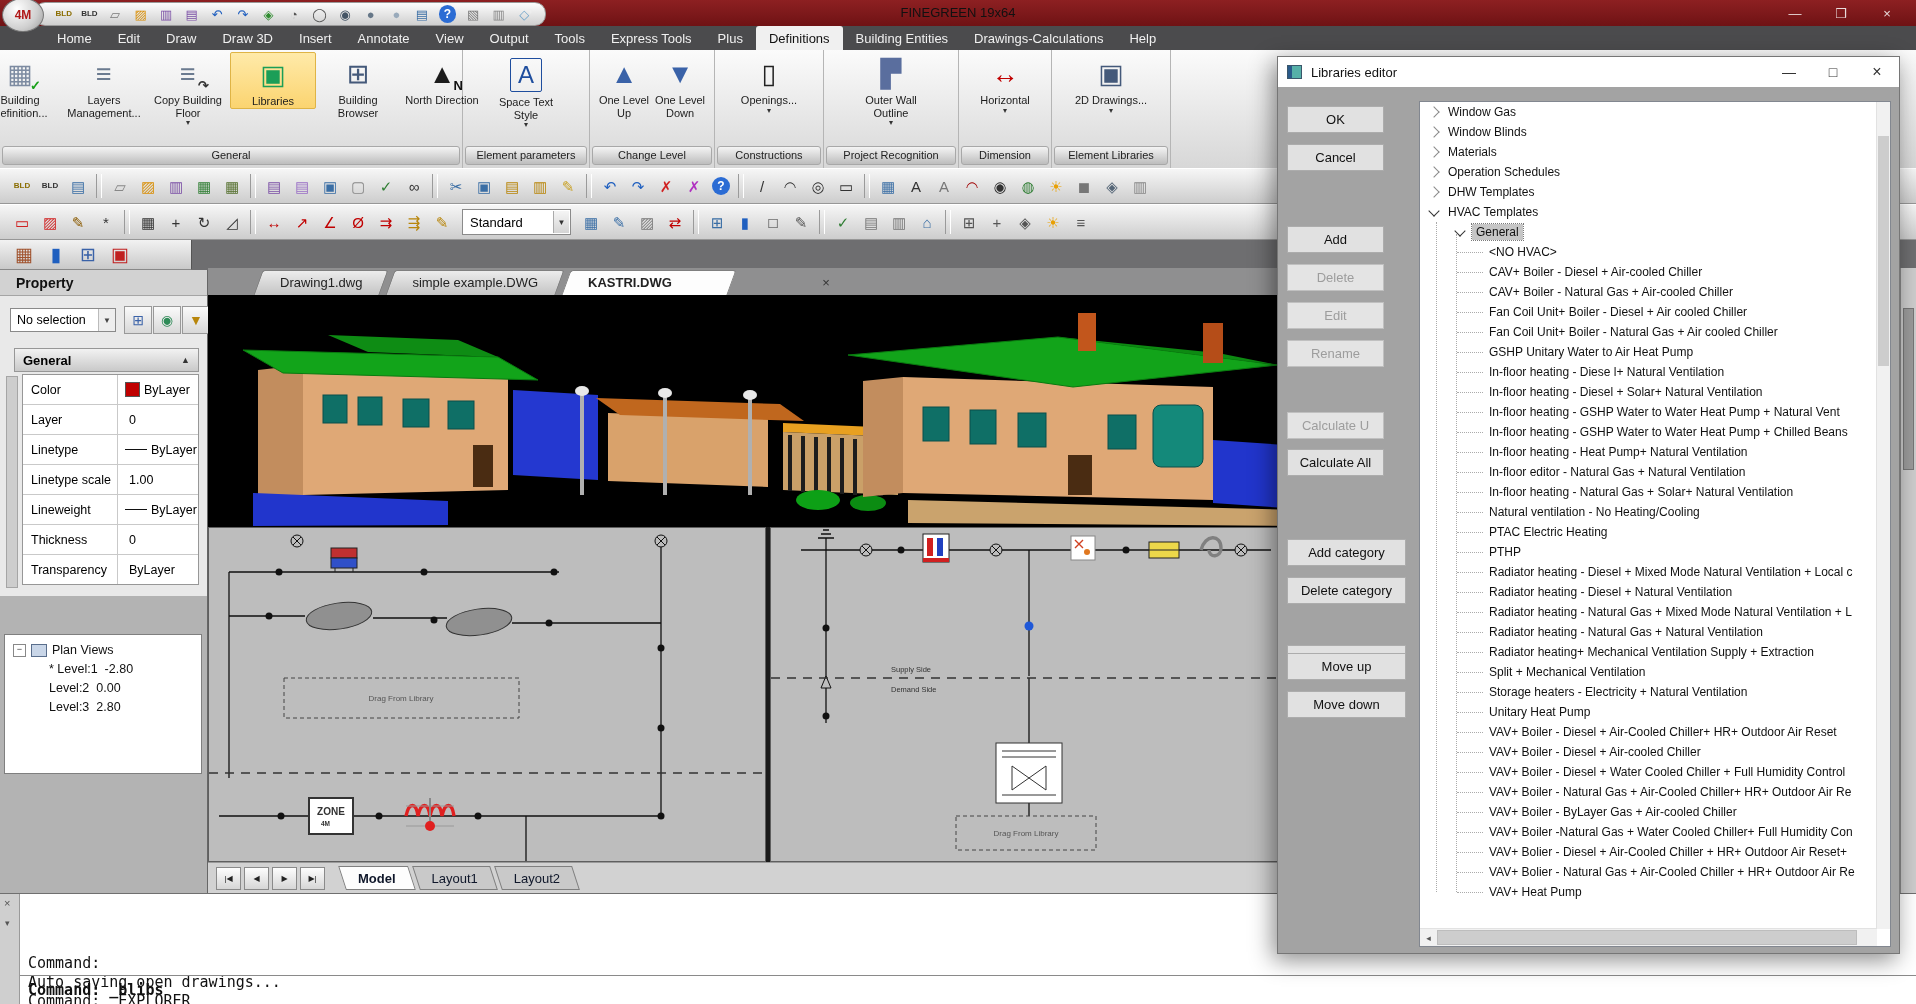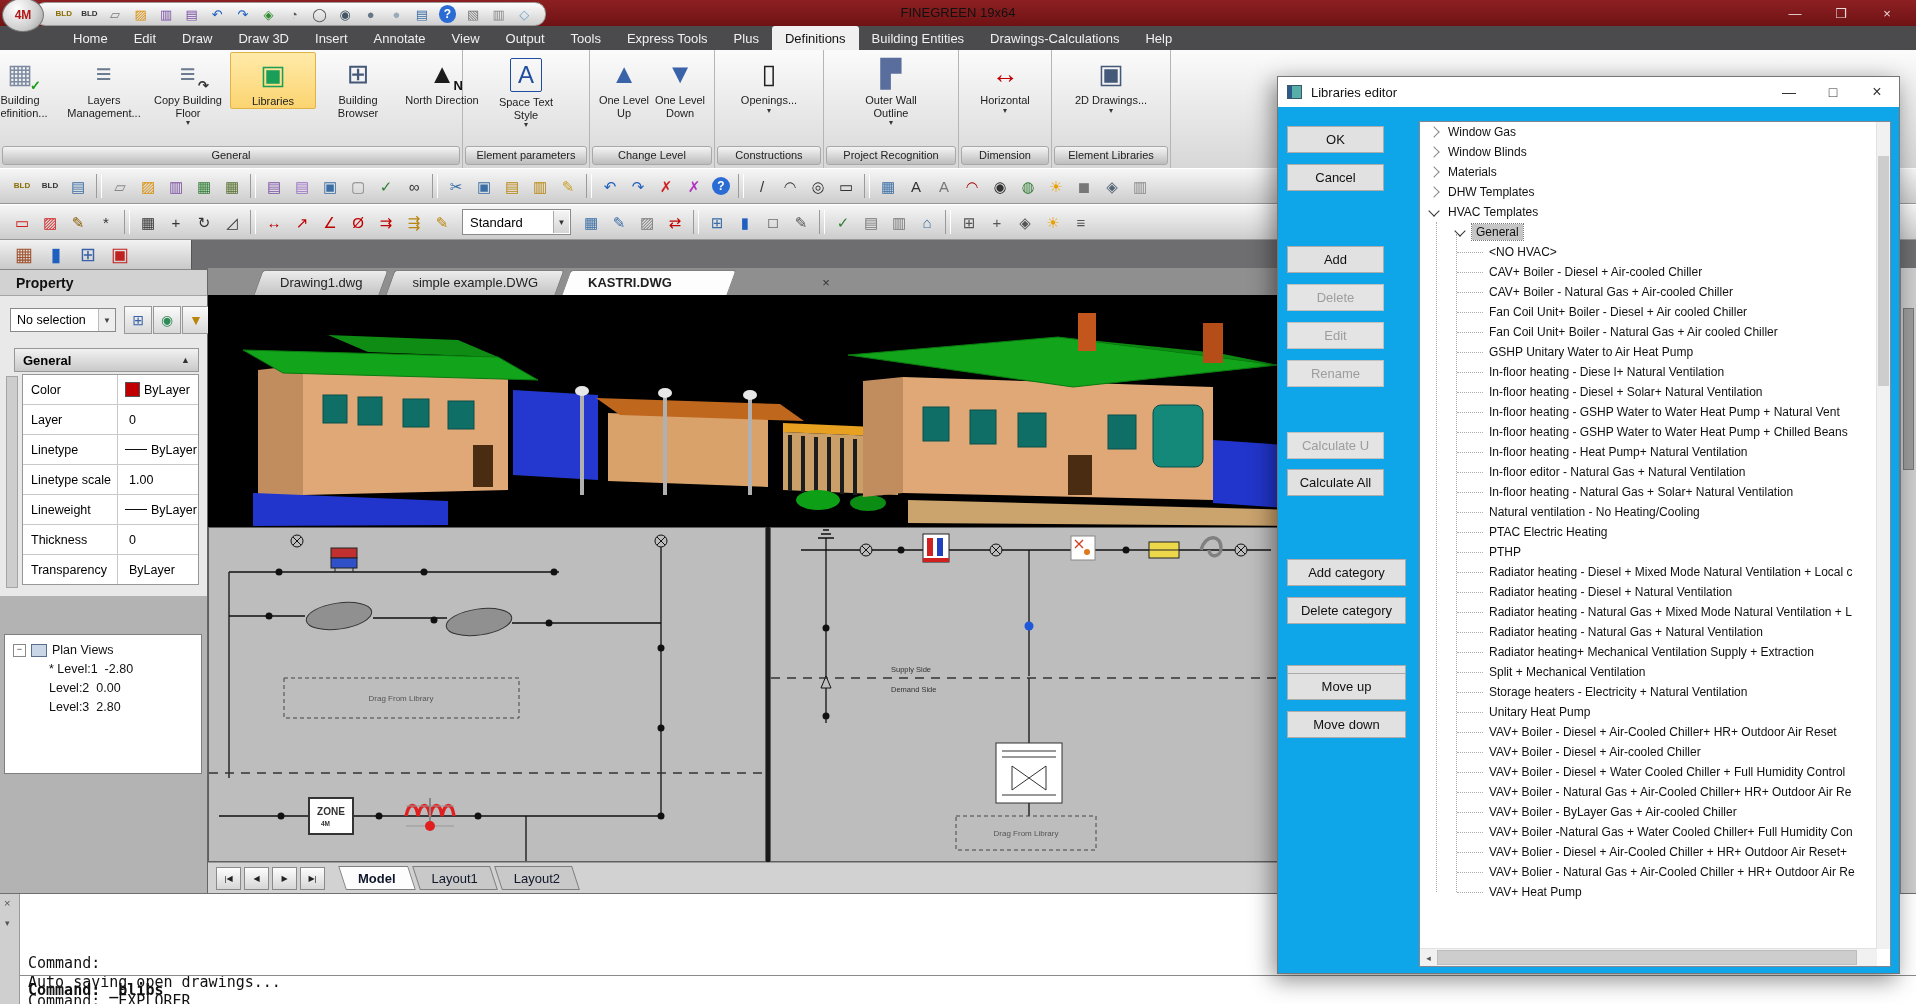--- a/index.html
+++ b/index.html
@@ -7,21 +7,21 @@
   
   .titlebar{position:absolute;left:0;top:0;width:1916px;height:26px;background:linear-gradient(#8d2022,#6f1214);}
   .app-logo{position:absolute;left:2px;top:-2px;width:40px;height:32px;border-radius:50%;background:radial-gradient(circle at 35% 30%,#fff,#cfcfcf 60%,#9a9a9a);border:1px solid #777;display:flex;align-items:center;justify-content:center;color:#b01818;font-weight:bold;font-size:12px;z-index:3;}
   .qat{position:absolute;left:34px;top:2px;height:22px;width:486px;border-radius:11px;background:linear-gradient(#fdfdfd,#cfcfcf);border:1px solid #9a9a9a;display:flex;align-items:center;padding:0 8px 0 16px;}
   .qat .ticon{width:24px;height:20px;font-size:13px;}
   .qat-chev{position:absolute;left:528px;top:6px;color:#eee;font-size:9px;}
   .title-text{position:absolute;left:0;right:0;top:5px;text-align:center;font-size:13px;color:#111;}
   .winbtns{position:absolute;right:6px;top:0;height:26px;display:flex;}
   .winbtn{width:46px;height:26px;display:flex;align-items:center;justify-content:center;color:#e9dcdc;font-size:13px;}
   
-  .menubar{position:absolute;left:0;top:26px;width:1916px;height:24px;background:#4b4b4d;display:flex;align-items:stretch;padding-left:60px;box-sizing:border-box;}
+  .menubar{position:absolute;left:0;top:26px;width:1916px;height:24px;background:#4b4b4d;display:flex;align-items:stretch;padding-left:44px;box-sizing:border-box;}
   .mtab{color:#f0f0f0;font-size:13px;padding:0 13px;display:flex;align-items:center;white-space:nowrap;}
   .mtab.active{background:#f0f0f0;color:#111;border-radius:3px 3px 0 0;}
   
   .ribbon{position:absolute;left:0;top:50px;width:1916px;height:118px;background:linear-gradient(#fbfbfb,#d7d7d7);border-bottom:1px solid #9a9a9a;display:flex;align-items:stretch;}
   .rgroup{display:flex;flex-direction:column;border-right:1px solid #b5b5b5;}
   .rg-body{height:95px;display:flex;align-items:flex-start;justify-content:center;padding:2px 3px 0 3px;}
   .rg-label{height:17px;margin:1px 2px 3px 2px;background:linear-gradient(#f4f4f4,#bdbdbd);border:1px solid #a8a8a8;border-radius:3px;font-size:11px;color:#222;text-align:center;line-height:16px;white-space:nowrap;padding:0 6px;}
   .rbtn{display:flex;flex-direction:column;align-items:center;padding:3px 1px 0 1px;font-size:11px;color:#1c1c1c;}
   .rbtn .ric{width:36px;height:38px;display:flex;align-items:center;justify-content:center;font-size:27px;position:relative;line-height:1;}
   .rbtn .ric .ov{position:absolute;right:-3px;bottom:1px;font-size:13px;font-weight:bold;}
@@ -86,21 +86,21 @@
   .rsliver .thumb{position:absolute;left:2px;right:2px;top:40px;height:160px;background:#9b9b9b;border:1px solid #777;}
   
   .cmd{position:absolute;left:0;top:893px;width:1916px;height:111px;background:#fff;border-top:1px solid #6f6f6f;font-family:"DejaVu Sans Mono",monospace;font-size:15px;color:#111;box-sizing:border-box;}
   .cmd-gutter{position:absolute;left:0;top:0;width:20px;height:111px;background:#cfcfcf;border-right:1px solid #9a9a9a;box-sizing:border-box;}
   .cmd-gx{position:absolute;left:4px;top:3px;font-size:11px;color:#555;font-family:"Liberation Sans",sans-serif;}
   .cmd-gv{position:absolute;left:5px;top:24px;font-size:9px;color:#555;font-family:"Liberation Sans",sans-serif;}
   .cmd-hist{position:absolute;left:28px;top:3px;line-height:19px;white-space:pre;}
   .cmd-sep{position:absolute;left:20px;right:0;top:81px;border-top:1px solid #8a8a8a;}
   .cmd-input{position:absolute;left:28px;top:87px;font-weight:bold;white-space:pre;}
   
-  .dialog{position:absolute;left:1277px;top:56px;width:623px;height:898px;background:#0ea5e9;border:1px solid #767676;box-shadow:-4px 6px 22px rgba(0,0,0,.45);z-index:60;box-sizing:border-box;margin-top:20px;}
+  .dialog{position:absolute;left:1277px;top:56px;width:623px;height:898px;background:#a3a3a3;border:1px solid #767676;box-shadow:-4px 6px 22px rgba(0,0,0,.45);z-index:60;box-sizing:border-box;}
   .dlg-title{height:30px;background:#fff;display:flex;align-items:center;padding-left:9px;font-size:13px;color:#111;}
   .dlg-ico{width:15px;height:14px;background:linear-gradient(90deg,#2a5a8a 34%,#56b0a8 34%);border:1px solid #3a566a;margin-right:9px;box-sizing:border-box;}
   .dlg-winbtns{position:absolute;top:0;right:0;display:flex;}
   .dlg-wb{width:44px;height:30px;display:flex;align-items:center;justify-content:center;color:#333;font-size:14px;}
   .dbtn{position:absolute;left:9px;width:97px;height:27px;background:#e1e1e1;border:1px solid #acacac;font-size:13px;color:#111;display:flex;align-items:center;justify-content:center;box-sizing:border-box;}
   .dbtn.wide{width:119px;}
   .dbtn.disabled{color:#9d9d9d;background:#e4e4e4;border-color:#c0c0c0;}
   .treebox{position:absolute;left:141px;top:44px;width:472px;height:846px;background:#fff;border:1px solid #828790;box-sizing:border-box;overflow:hidden;}
   .trow{height:20px;display:flex;align-items:center;font-size:12px;color:#111;white-space:nowrap;}
   .chev{width:7px;height:7px;border-right:1.6px solid #8a8a8a;border-bottom:1.6px solid #8a8a8a;transform:rotate(-45deg);flex:0 0 auto;}
@@ -786,20 +786,24 @@
           <div class="trow troot">
             <span class="chev"></span>
             <span>Window Blinds</span>
           </div>
 
           <div class="trow troot">
             <span class="chev"></span>
             <span>Materials</span>
           </div>
 
+          <div class="trow troot">
+            <span class="chev"></span>
+            <span>Operation Schedules</span>
+          </div>
 
           <div class="trow troot">
             <span class="chev"></span>
             <span>DHW Templates</span>
           </div>
         </div>
       <div class="trow troot">
         <span class="chev open"></span>
         <span>HVAC Templates</span>
       </div>

